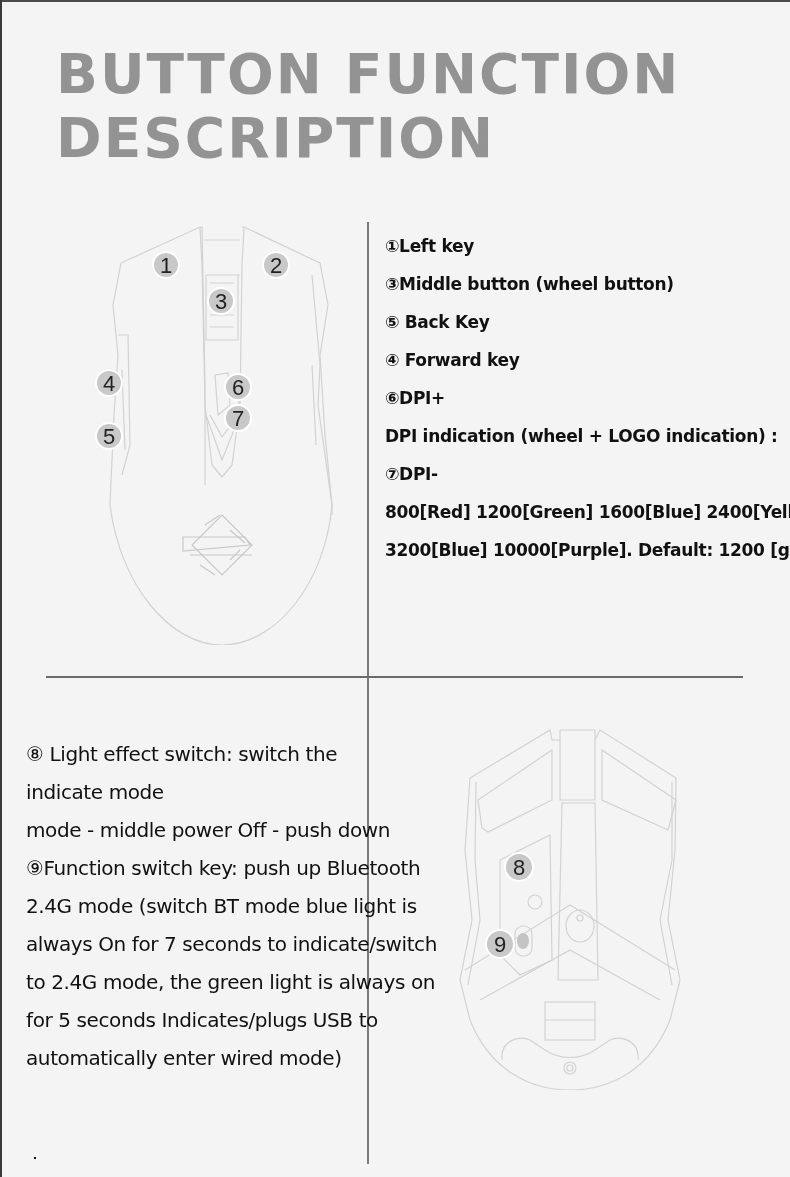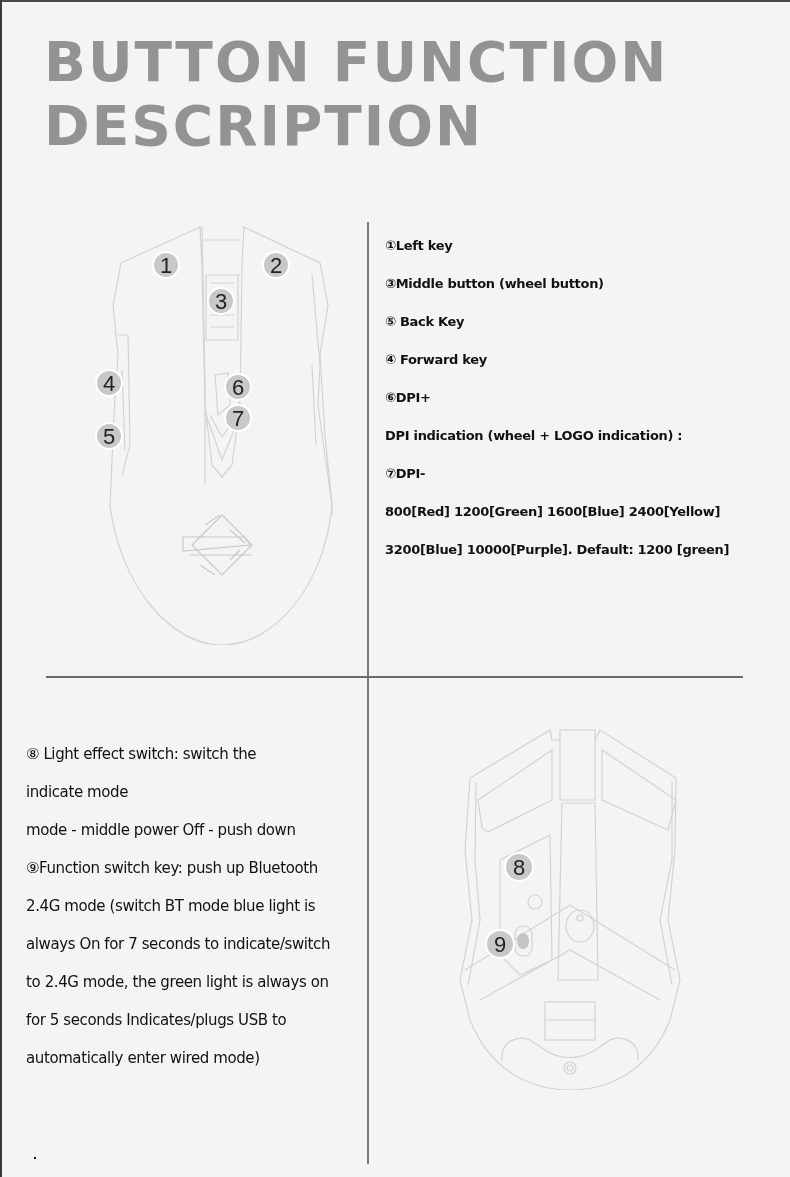--- a/index.html
+++ b/index.html
@@ -7,34 +7,34 @@
     width: 790px; height: 1177px; position: relative; overflow: hidden;
     background: #f4f4f4;
     font-family: "Liberation Sans", "DejaVu Sans", sans-serif;
   }
   .frame-top { position: absolute; left: 0; top: 0; width: 790px; height: 2px; background: #4a4a4a; }
   .frame-left { position: absolute; left: 0; top: 0; width: 2px; height: 1177px; background: #3a3a3a; }
   .title {
     position: absolute; left: 44px; top: 30px;
     font-family: "DejaVu Sans", sans-serif; font-weight: bold;
     font-size: 55px; line-height: 64px; letter-spacing: 2px;
-    color: #939393; margin: 0;
+    color: #939393; margin: 12px;
   }
   .title span { display: block; }
   .vline { position: absolute; left: 367px; top: 222px; width: 2px; height: 942px; background: #7a7a7a; }
   .hline { position: absolute; left: 46px; top: 676px; width: 697px; height: 2px; background: #6a6a6a; }
   .desc-top {
     position: absolute; left: 385px; top: 230px; width: 405px;
-    font-family: "DejaVu Sans", sans-serif; font-weight: bold; font-size: 13px;
+    font-family: "DejaVu Sans", sans-serif; font-weight: bold; font-size: 17px;
     color: #111; letter-spacing: -0.3px;
   }
   .desc-top .line { height: 38px; line-height: 32px; white-space: nowrap; }
   .desc-bottom {
     position: absolute; left: 26px; top: 738px; width: 340px;
-    font-family: "DejaVu Sans", sans-serif; font-size: 15px;
+    font-family: "DejaVu Sans", sans-serif; font-size: 20px;
     color: #111; letter-spacing: -0.4px;
   }
   .desc-bottom .line { height: 38px; line-height: 32px; white-space: nowrap; }
   .dot { position: absolute; left: 34px; top: 1157px; width: 2px; height: 2px; background: #111; }
   .mouse { position: absolute; }
   .badge circle { fill: #c8c8c8; stroke: #ffffff; stroke-width: 2; }
   .badge text { font-family: "Liberation Sans", sans-serif; font-size: 22px; fill: #222; text-anchor: middle; }
 </style>
 </head>
 <body>

